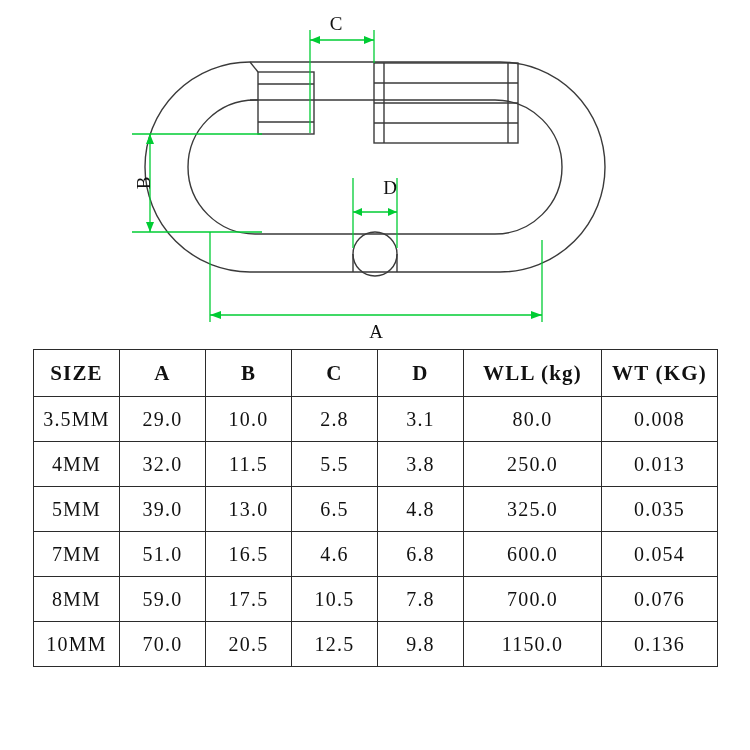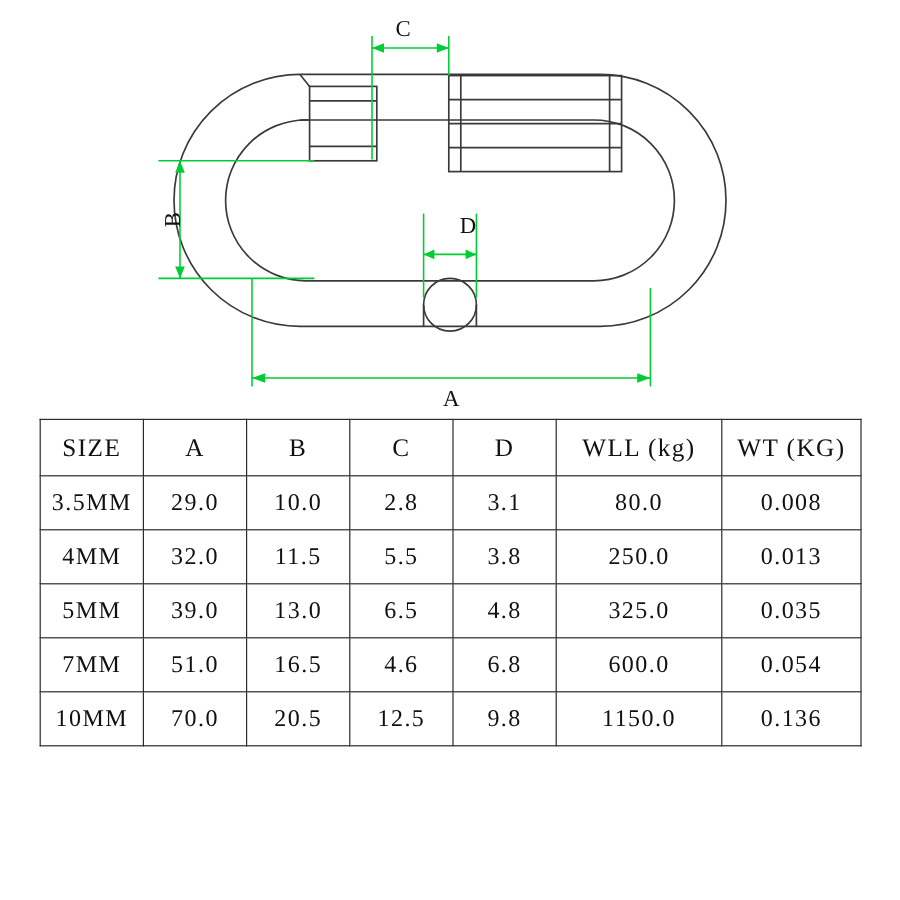--- a/index.html
+++ b/index.html
@@ -57,20 +57,21 @@
     height: 44px;
     font-family: "Liberation Serif", serif;
     font-size: 20px;
     letter-spacing: 1.2px;
     color: #111111;
     padding: 0;
   }
   table#spec-table tr.header-row td {
     font-size: 21px;
     height: 46px;
+    font-weight: bold;
   }
   col.c-size { width: 86px; }
   col.c-a    { width: 86px; }
   col.c-b    { width: 86px; }
   col.c-c    { width: 86px; }
   col.c-d    { width: 86px; }
   col.c-wll  { width: 138px; }
   col.c-wt   { width: 116px; }
 </style>
 </head>
@@ -198,20 +199,29 @@
         <tr>
           <td>7MM</td>
           <td>51.0</td>
           <td>16.5</td>
           <td>4.6</td>
           <td>6.8</td>
           <td>600.0</td>
           <td>0.054</td>
         </tr>
         <tr>
+          <td>8MM</td>
+          <td>59.0</td>
+          <td>17.5</td>
+          <td>10.5</td>
+          <td>7.8</td>
+          <td>700.0</td>
+          <td>0.076</td>
+        </tr>
+        <tr>
           <td>10MM</td>
           <td>70.0</td>
           <td>20.5</td>
           <td>12.5</td>
           <td>9.8</td>
           <td>1150.0</td>
           <td>0.136</td>
         </tr>
       </tbody>
     </table>

